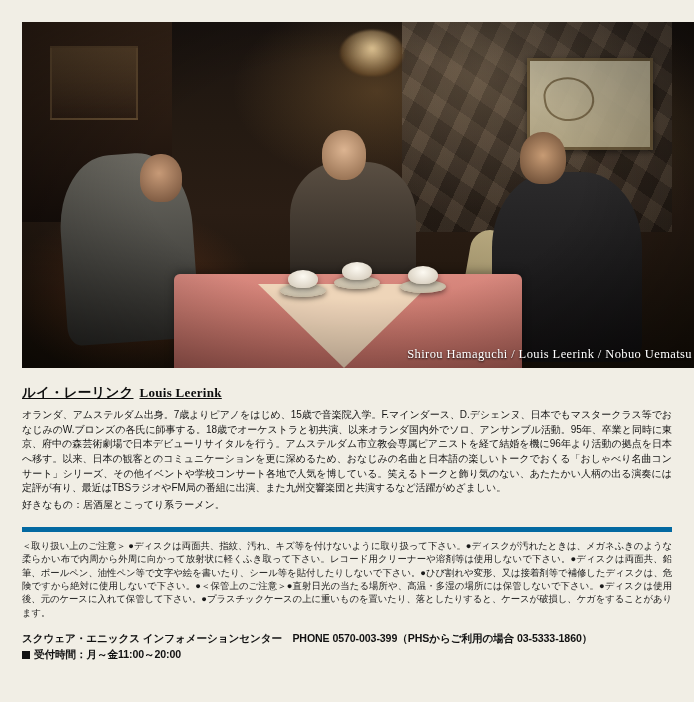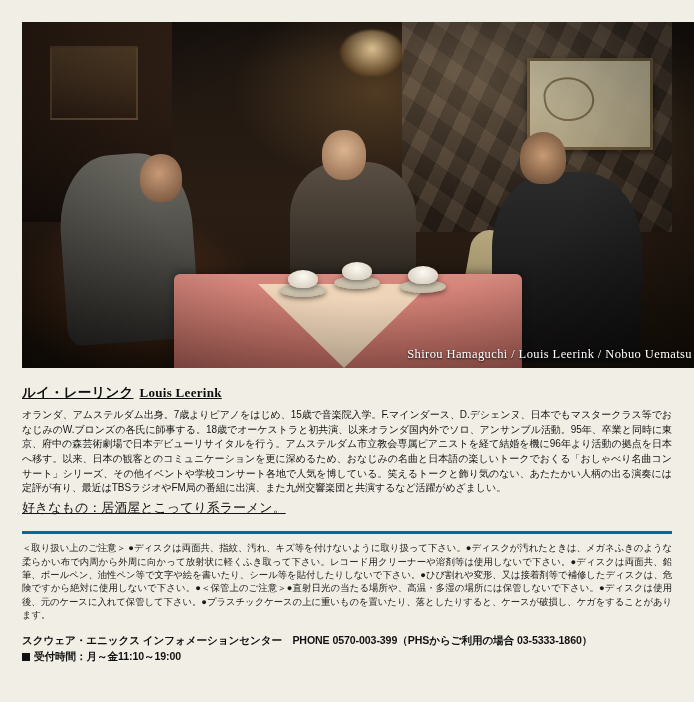--- a/index.html
+++ b/index.html
@@ -198,33 +198,32 @@
     font-size: 10px;
     line-height: 1.47;
     text-align: justify;
     color: #141414;
     letter-spacing: -0.1px;
   }
   .bio-body p {
     margin: 0;
   }
   .bio-likes {
-    font-size: 13px;
+    font-size: 10px;
     line-height: 1.47;
     margin-top: 2px;
     color: #141414;
-    text-decoration: underline;
   }
 
   
   .notice {
     width: 650px;
     margin: 0 auto;
     margin-top: 14px;
-    border-top: 3px solid #0369a1;
+    border-top: 5px solid #0369a1;
     padding-top: 7px;
     font-size: 9.4px;
     line-height: 1.42;
     text-align: justify;
     color: #1a1a1a;
     letter-spacing: -0.15px;
   }
 
   
   .footer {
@@ -290,16 +289,16 @@
     <div class="bio-body">
       <p>オランダ、アムステルダム出身。7歳よりピアノをはじめ、15歳で音楽院入学。F.マインダース、D.デシェンヌ、日本でもマスタークラス等でおなじみのW.ブロンズの各氏に師事する。18歳でオーケストラと初共演、以来オランダ国内外でソロ、アンサンブル活動。95年、卒業と同時に東京、府中の森芸術劇場で日本デビューリサイタルを行う。アムステルダム市立教会専属ピアニストを経て結婚を機に96年より活動の拠点を日本へ移す。以来、日本の観客とのコミュニケーションを更に深めるため、おなじみの名曲と日本語の楽しいトークでおくる「おしゃべり名曲コンサート」シリーズ、その他イベントや学校コンサート各地で人気を博している。笑えるトークと飾り気のない、あたたかい人柄の出る演奏には定評が有り、最近はTBSラジオやFM局の番組に出演、また九州交響楽団と共演するなど活躍がめざましい。</p>
     </div>
     <div class="bio-likes">好きなもの：居酒屋とこってり系ラーメン。</div>
   </div>
 
   <div class="notice">＜取り扱い上のご注意＞ ●ディスクは両面共、指紋、汚れ、キズ等を付けないように取り扱って下さい。●ディスクが汚れたときは、メガネふきのような柔らかい布で内周から外周に向かって放射状に軽くふき取って下さい。レコード用クリーナーや溶剤等は使用しないで下さい。●ディスクは両面共、鉛筆、ボールペン、油性ペン等で文字や絵を書いたり、シール等を貼付したりしないで下さい。●ひび割れや変形、又は接着剤等で補修したディスクは、危険ですから絶対に使用しないで下さい。●＜保管上のご注意＞●直射日光の当たる場所や、高温・多湿の場所には保管しないで下さい。●ディスクは使用後、元のケースに入れて保管して下さい。●プラスチックケースの上に重いものを置いたり、落としたりすると、ケースが破損し、ケガをすることがあります。</div>
 
   <div class="footer">
     <div class="footer-line1">スクウェア・エニックス インフォメーションセンター　PHONE 0570-003-399（PHSからご利用の場合 03-5333-1860）</div>
-    <div class="footer-line2"><span class="sq"></span><span>受付時間：月～金11:10～19:00</span></div>
+    <div class="footer-line2"><span class="sq"></span><span>受付時間：月～金11:00～20:00</span></div>
   </div>
 
 </div>
 
 </body></html>

